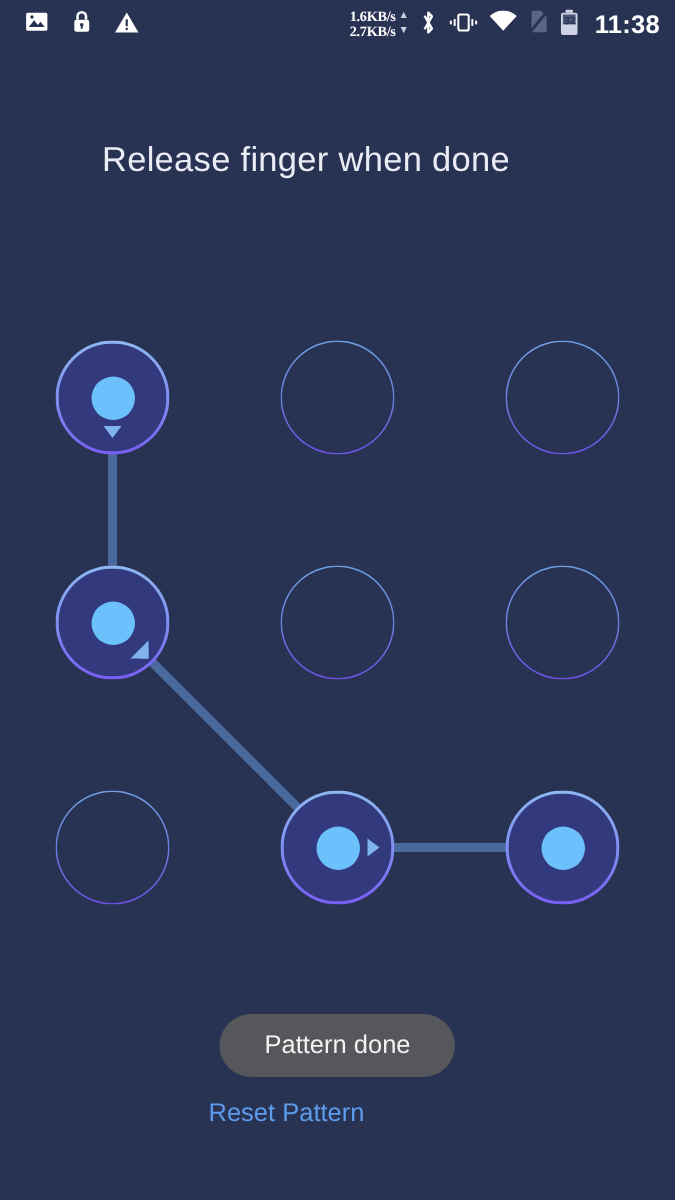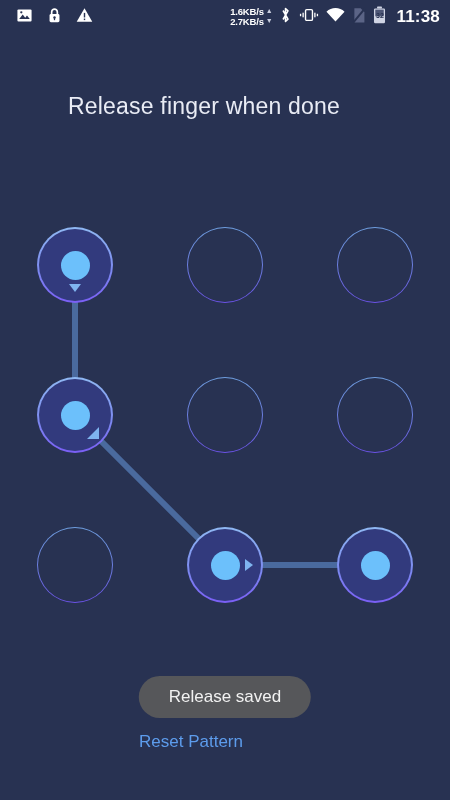--- a/index.html
+++ b/index.html
@@ -18,21 +18,21 @@
     padding:0 8px;
   }
   .sb-left  { display:flex; align-items:center; gap:14px; padding-left:8px; }
   .sb-right { display:flex; align-items:center; gap:7px; padding-right:2px; }
   .sb-ico { display:block; }
   .net-speed {
     display:flex; flex-direction:column; justify-content:center;
     font-size:9.5px; line-height:10.5px; color:#ffffff; font-weight:bold;
     letter-spacing:-0.2px;
   }
-  .net-row { display:flex; align-items:flex-start; gap:2px; }
+  .net-row { display:flex; align-items:flex-start; gap:2px;font-family:Liberation Serif, serif; }
   .net-arrow { font-size:7px; line-height:7px; color:#c9cede; }
   .clock {
     color:#ffffff; font-size:17px; font-weight:bold; letter-spacing:0.2px;
     margin-left:3px;
   }
   .batt-num {
     position:absolute; left:0; right:0; top:5.5px;
     text-align:center; font-size:7px; font-weight:bold; color:#283252;
     line-height:7px;
   }
@@ -226,16 +226,16 @@
         <div class="ring"></div>
         <div class="dot"></div>
         <div class="dir dir-right"></div>
       </div>
       <div class="node on" style="left: 337px; top: 327px;">
         <div class="ring"></div>
         <div class="dot"></div>
       </div>
     </div>
 
-  <div id="toast">Release saved</div>
+  <div id="toast">Pattern done</div>
   <div id="reset-link">Reset Pattern</div>
 
 </div>
 
 </body></html>

